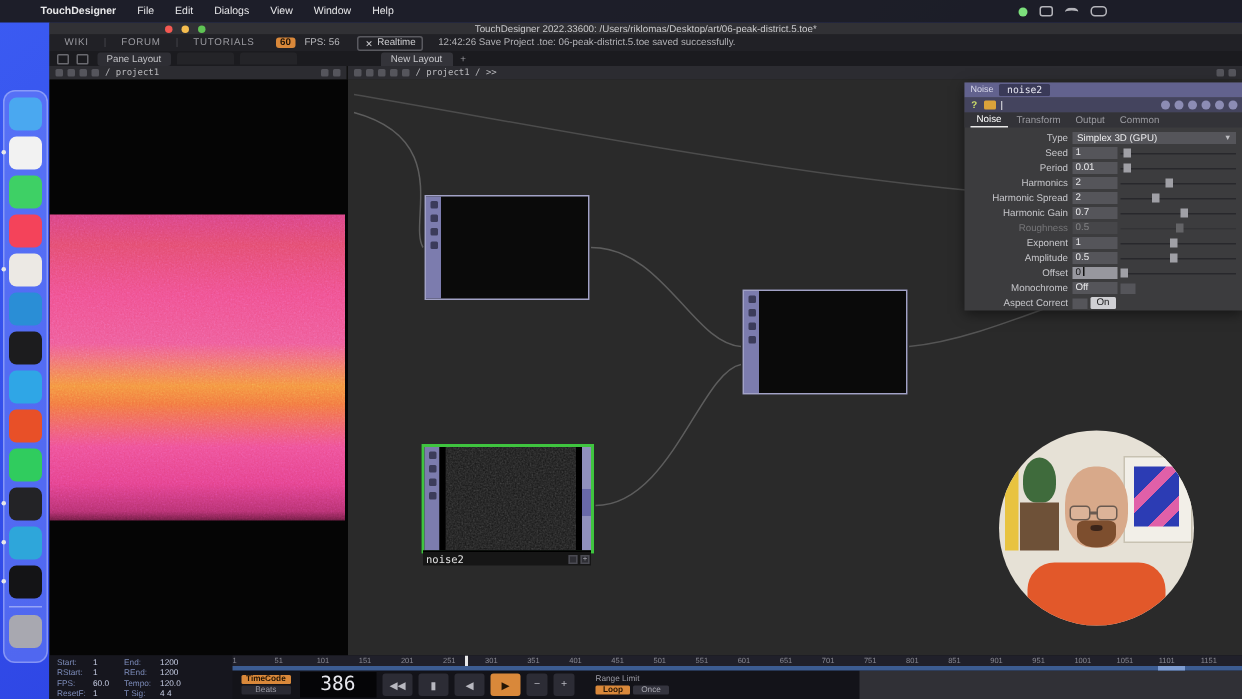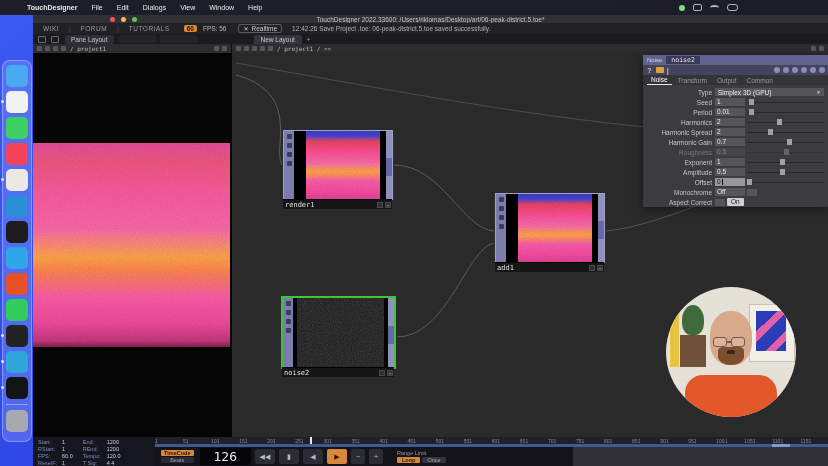--- a/index.html
+++ b/index.html
@@ -321,55 +321,27 @@
         <path d="M374,178 C440,172 520,120 596,118" stroke="#555" fill="none" stroke-width="1"></path>
         <path d="M4,10 C180,40 420,90 596,80" stroke="#4c4c4c" fill="none" stroke-width="1"></path>
       </svg>
     <div class="node" style="left: 51px; top: 77px; width: 110px; height: 70px;">
           <span class="nflags">
             <span class="flag"></span>
             <span class="flag"></span>
             <span class="flag"></span>
             <span class="flag"></span>
           </span>
-          <span class="nbody">
-            <span class="thumb grad">
-              <svg class="grain" width="100%" height="100%">
-                <rect width="100%" height="100%" filter="url(#grainF)"></rect>
-              </svg>
-            </span>
-            <span class="rstrip">
-              <span class="seg"></span>
-            </span>
-            <span class="nname">render1<span class="mini">
-                <span></span>
-                <span>+</span>
-              </span></span>
-          </span>
         </div>
         <div class="node" style="left: 263px; top: 140px; width: 110px; height: 70px;">
           <span class="nflags">
             <span class="flag"></span>
             <span class="flag"></span>
             <span class="flag"></span>
             <span class="flag"></span>
-          </span>
-          <span class="nbody">
-            <span class="thumb grad">
-              <svg class="grain" width="100%" height="100%">
-                <rect width="100%" height="100%" filter="url(#grainF)"></rect>
-              </svg>
-            </span>
-            <span class="rstrip">
-              <span class="seg"></span>
-            </span>
-            <span class="nname">add1<span class="mini">
-                <span></span>
-                <span>+</span>
-              </span></span>
           </span>
         </div>
         <div class="node selected" style="left: 49px; top: 243px; width: 115px; height: 73px;">
           <span class="nflags">
             <span class="flag"></span>
             <span class="flag"></span>
             <span class="flag"></span>
             <span class="flag"></span>
           </span>
           <span class="nbody">
@@ -562,21 +534,21 @@
         </div>
       <div class="bluebar">
         <span class="thumbseg"></span>
       </div>
       <div class="bb-rightpanel"></div>
       <div class="transport">
         <span class="modebtns" id="modeBtns">
             <span class="modebtn active">TimeCode</span>
             <span class="modebtn">Beats</span>
           </span>
-        <span class="framedisp">126</span>
+        <span class="framedisp">386</span>
         <span id="transportBtns" style="display:flex">
             <span class="tbtn">◀◀</span>
             <span class="tbtn">▮</span>
             <span class="tbtn">◀</span>
             <span class="tbtn active">▶</span>
           </span>
         <span class="tbtn small" id="zoomOut">−</span>
         <span class="tbtn small" id="zoomIn">+</span>
         <span class="rangelimit">
           <span>Range Limit</span>

